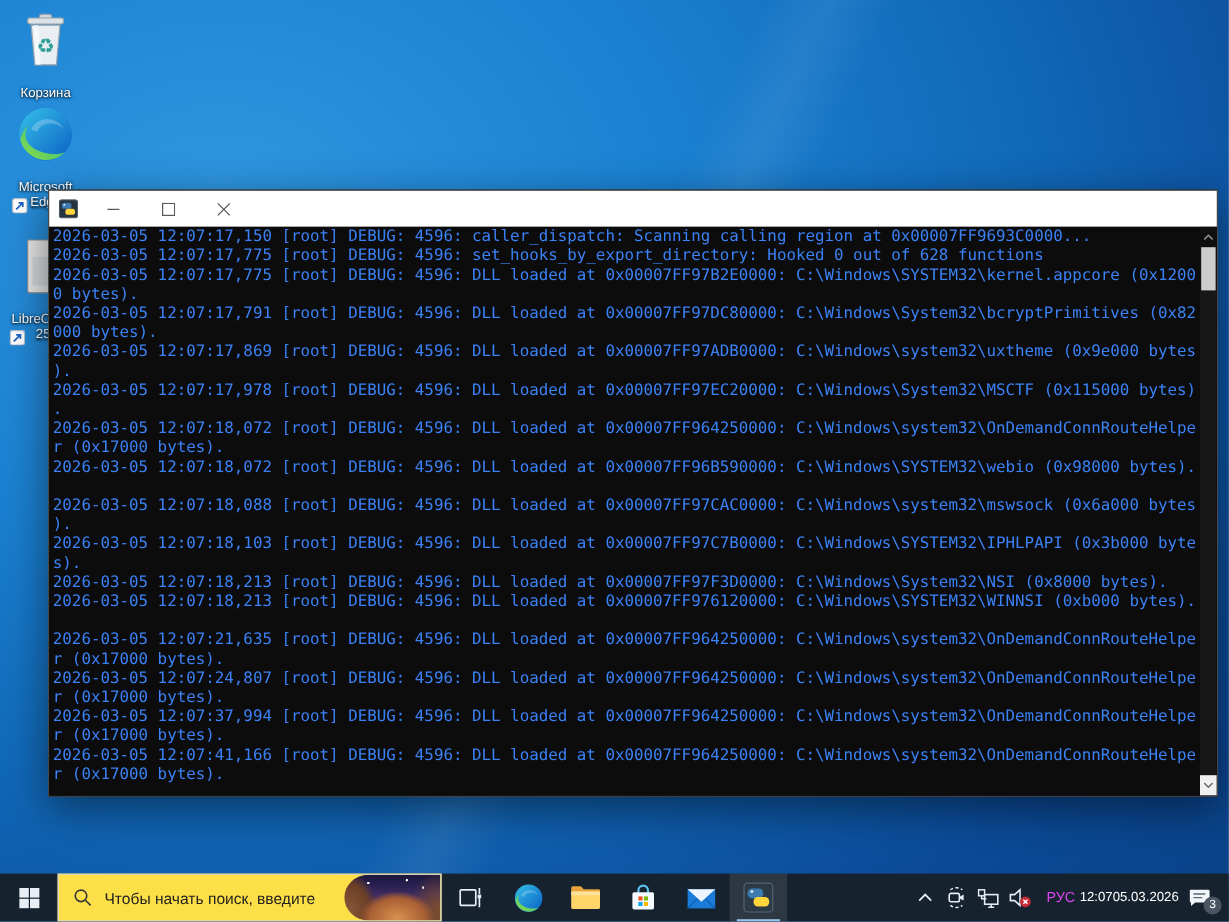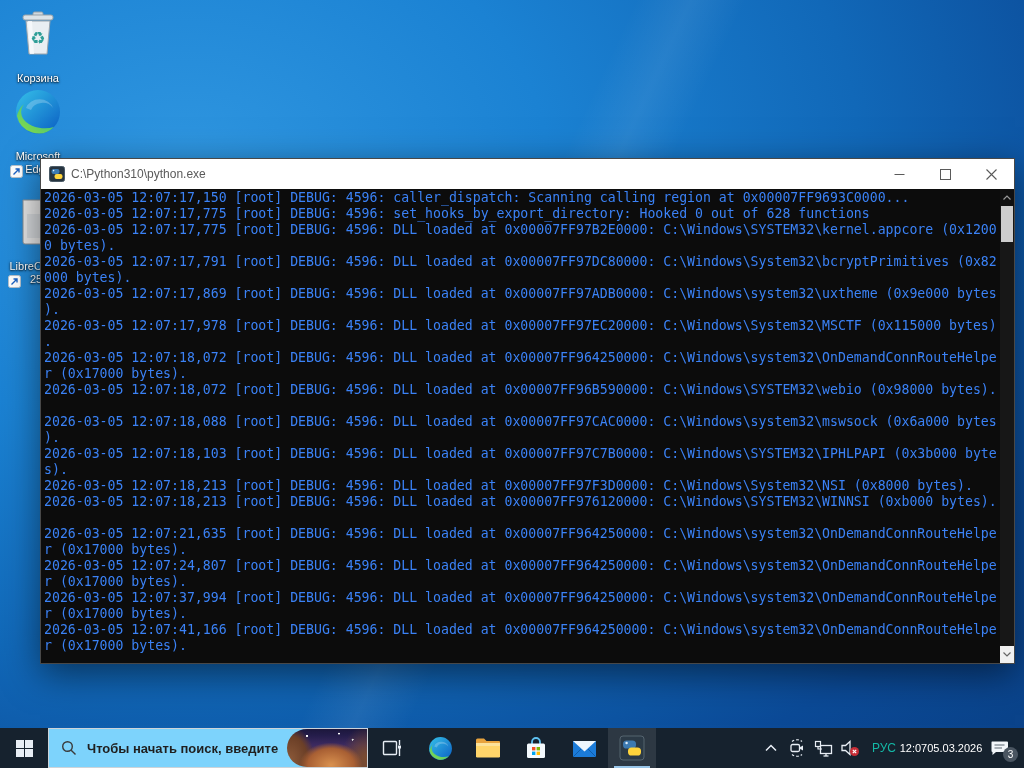--- a/index.html
+++ b/index.html
@@ -41,43 +41,43 @@
   .sb-thumb{position:absolute;top:17px;left:1px;right:1px;height:36px;background:#cdcdcd;}
   .sb-down{position:absolute;bottom:0;left:0;right:0;height:17px;display:flex;align-items:center;justify-content:center;background:#f0f0f0;}
   
   .taskbar{
     position:absolute;left:0;right:0;bottom:0;height:40px;z-index:10;
     background:#16222e;display:flex;align-items:stretch;
   }
   .tb-slot{display:flex;align-items:center;justify-content:center;position:relative;}
   .start{width:48px;}
   .searchbox{
-    width:320px;background:#7dd3fc;display:flex;align-items:center;position:relative;
-    border:1px solid #cdd3d8;box-sizing:border-box;overflow:hidden;font-weight:bold;
+    width:320px;background:#fde047;display:flex;align-items:center;position:relative;
+    border:1px solid #cdd3d8;box-sizing:border-box;overflow:hidden;
   }
   .searchbox .mag{margin:0 10px 0 12px;flex:0 0 auto;}
   .searchbox .ph{font-size:13px;color:#1f1f1f;white-space:nowrap;}
   .search-img{
     position:absolute;right:0;top:0;bottom:0;width:80px;
     background:
       radial-gradient(2px 2px at 25% 18%, #fff 40%, transparent 60%),
       radial-gradient(2px 2px at 65% 12%, #fff 40%, transparent 60%),
       radial-gradient(2px 2px at 82% 28%, #ddd 40%, transparent 60%),
       radial-gradient(42px 30px at 55% 95%, #d9914f 0%, #a85f33 55%, transparent 75%),
       radial-gradient(34px 46px at 4% 80%, #8a5838 0%, #6b3f27 50%, transparent 72%),
       radial-gradient(34px 46px at 98% 76%, #7a4c30 0%, transparent 70%),
       linear-gradient(to top, #6b4430 0%, #5b3a4e 30%, #3c2a60 58%, #251d4b 82%, #1c173c 100%);
     border-radius:20px 0 0 20px / 50% 0 0 50%;
   }
   .app-slot{width:48px;}
   .app-slot.active{background:rgba(255,255,255,.10);}
   .app-slot.active .underline{position:absolute;left:6px;right:6px;bottom:0;height:2px;background:#98c5e8;}
   .tray{margin-left:auto;display:flex;align-items:center;padding-right:4px;}
   .tray-item{display:flex;align-items:center;justify-content:center;height:40px;}
-  .lang{width:40px;color:#14b8a6;font-size:12px;}
+  .lang{width:40px;color:#d946ef;font-size:12px;}
   .clock{width:74px;text-align:right;color:#fff;font-size:11px;line-height:14px;}
   .notif{width:42px;position:relative;}
   .notif-badge{
     position:absolute;right:2px;bottom:6px;width:15px;height:15px;border-radius:50%;
     background:#4a5561;color:#fff;font-size:10px;display:flex;align-items:center;justify-content:center;
   }
 </style>
 </head>
 <body>
 
@@ -135,21 +135,20 @@
 </div>
 
 <div class="window">
   <div class="titlebar">
     <svg class="app-ic" width="16" height="16" viewBox="0 0 16 16">
       <rect x="0.5" y="0.5" width="15" height="15" rx="2" fill="#27343f" stroke="#4a5a66"></rect>
       <rect x="2.5" y="3" width="8" height="5" rx="2.2" fill="#3d7ab0"></rect>
       <rect x="5.5" y="8" width="8" height="5" rx="2.2" fill="#ffd43b"></rect>
       <circle cx="4.6" cy="4.6" r="0.8" fill="#dfeefa"></circle>
     </svg>
-    <div class="title">C:\Python310\python.exe</div>
     <div class="caption">
       <div class="cbtn">
         <svg width="11" height="11" viewBox="0 0 11 11">
           <path d="M0.5 5.5 H10.5" stroke="#5a5a5a" stroke-width="1"></path>
         </svg>
       </div>
       <div class="cbtn">
         <svg width="11" height="11" viewBox="0 0 11 11">
           <rect x="0.5" y="0.5" width="10" height="10" fill="none" stroke="#5a5a5a" stroke-width="1"></rect>
         </svg>

